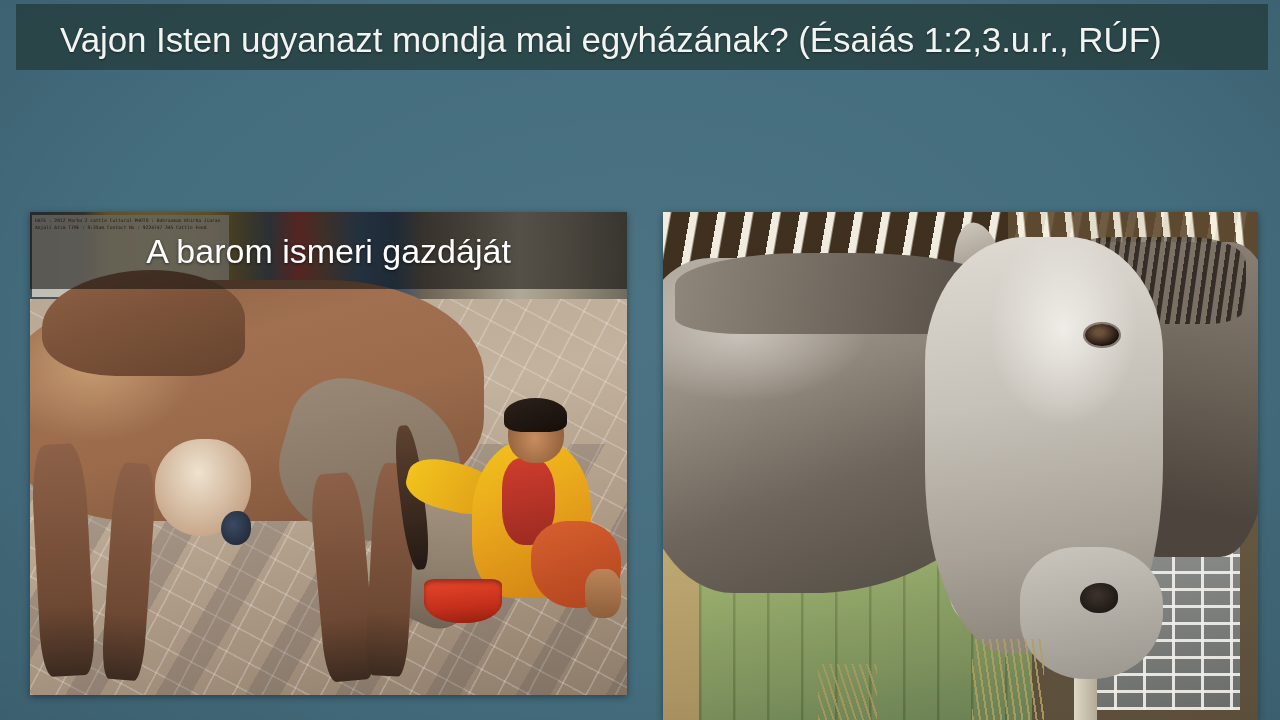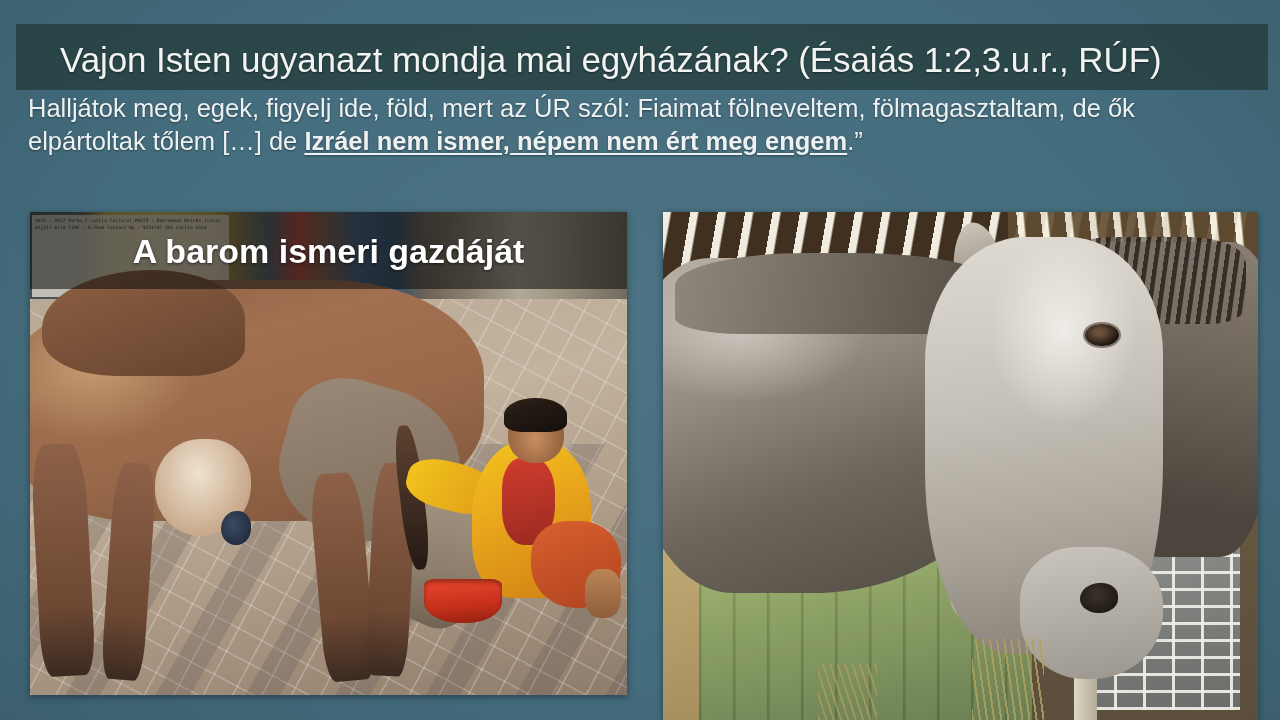--- a/index.html
+++ b/index.html
@@ -43,21 +43,21 @@
     background: radial-gradient(ellipse 980px 620px at 50% 45%,
       rgba(255,255,255,0.045) 0%,
       rgba(255,255,255,0.00) 55%,
       rgba(0,0,0,0.16) 100%);
   }
 
   
   .title-banner {
     position: absolute;
     left: 16px;
-    top: 24px;
+    top: 4px;
     width: 1252px;
     height: 66px;
     background: rgba(33,56,53,0.70);
   }
   .title-text {
     position: absolute;
     left: 44px;
     top: 16px;
     width: 1210px;
     color: #f2f4f2;
@@ -112,21 +112,21 @@
     font-weight: 400;
     font-stretch: condensed;
     text-align: center;
     text-shadow: 0 1px 3px rgba(0,0,0,0.6);
     display: flex;
     align-items: center;
     justify-content: center;
     padding: 0 14px;
     box-sizing: border-box;
   }
-  .cap-left  { height: 77px; font-weight: bold; }
+  .cap-left  { height: 77px; }
   .cap-right { height: 138px; }
 
   
   .lp-sky {
     position: absolute; left: 0; top: 0; width: 100%; height: 20%;
     background: linear-gradient(180deg, #6f7f8c 0%, #8a8a7d 55%, #6d6255 100%);
   }
   .lp-wall {
     position: absolute; left: 0; top: 0; width: 100%; height: 22%;
     background:
@@ -407,21 +407,20 @@
 
 <div class="slide">
 
   <div class="bg"></div>
   <div class="bg-vignette"></div>
 
   <div class="title-banner">
     <div class="title-text">Vajon Isten ugyanazt mondja mai egyházának? (Ésaiás 1:2,3.u.r., RÚF)</div>
   </div>
 
-  <div class="body-text"><span>Halljátok meg, egek, figyelj ide, föld, mert az ÚR szól: Fiaimat fölneveltem, fölmagasztaltam, de ők elpártoltak tőlem […] de </span><span class="emph">Izráel nem ismer, népem nem ért meg engem</span><span>.”</span></div>
 
   <div class="photo photo-left">
     <div class="scene">
       <div class="lp-sky"></div>
       <div class="lp-wall"></div>
       <div class="lp-label">DATE : 2012 Marha 2 cattle Cultural
 PHOTO : Bahraoman Khirka Jiaran Anjali Atim
 TIME : 9:35am
 Contact No : 9224747 345 Cattle Feed</div>
       <div class="lp-ground"></div>

